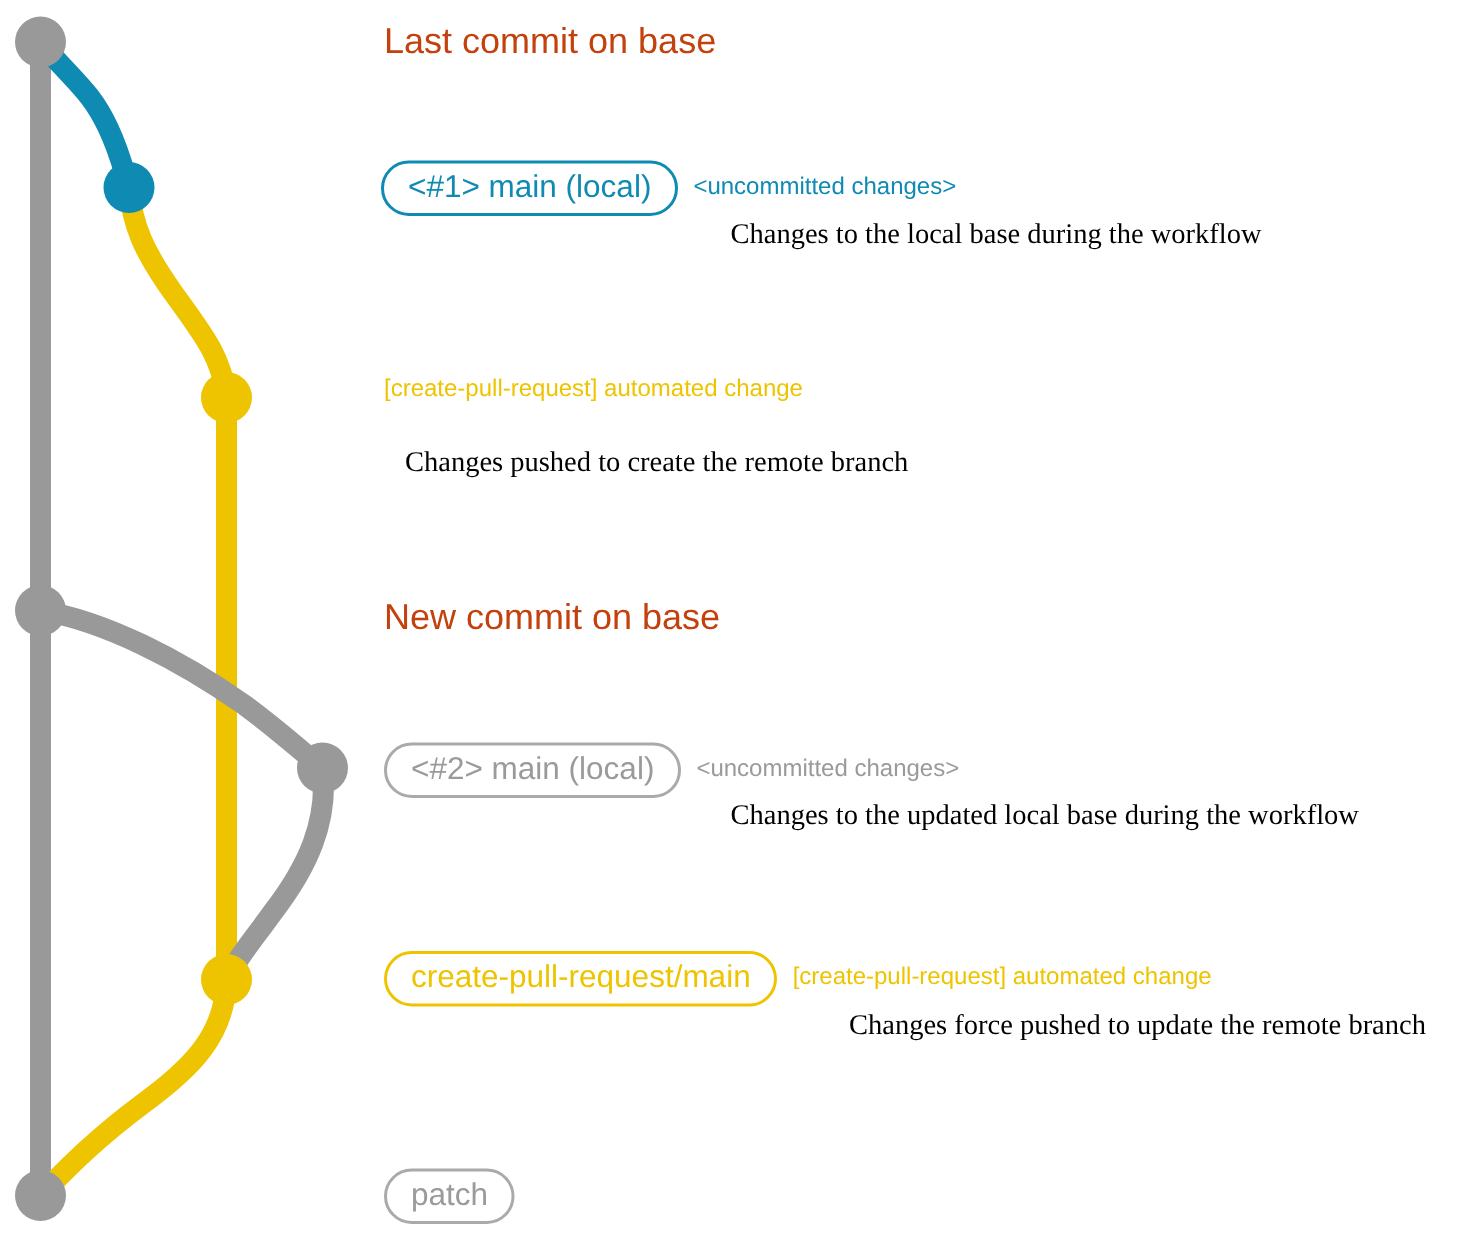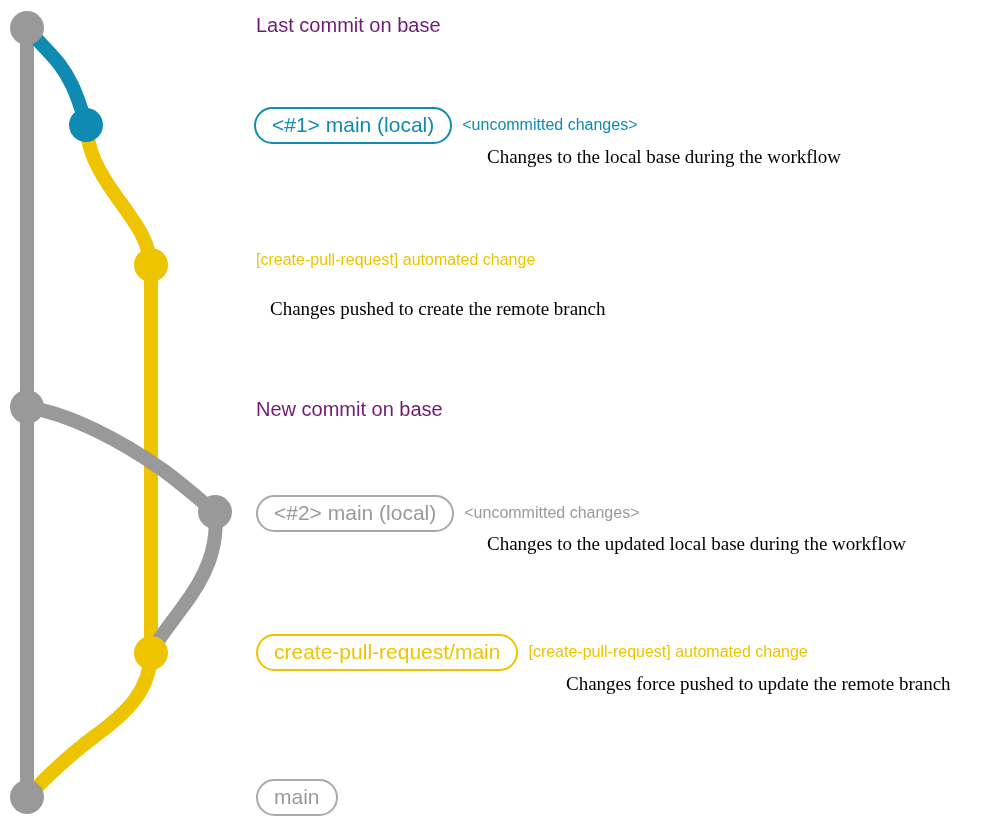--- a/index.html
+++ b/index.html
@@ -51,22 +51,22 @@
   .msg.gray   { color: #9a9a9a; }
   .desc {
     position: absolute;
     font-family: "Liberation Serif", serif;
     font-size: 19px;
     color: #000000;
     white-space: nowrap;
   }
   .heading {
     position: absolute;
-    font-size: 20px;
-    color: #701a75;
+    font-size: 24px;
+    color: #c2410c;
     white-space: nowrap;
   }
 </style>
 </head>
 <body>
 
 <svg id="graph-svg" viewBox="0 0 981 827">
 
   <path d="M 27 28 L 27 797" stroke="#999999" stroke-width="14" fill="none" stroke-linecap="round"></path>
 
@@ -112,14 +112,14 @@
 </div>
 <div class="desc" style="left:487px; top:533px;">Changes to the updated local base during the workflow</div>
 
 <div class="row" style="left:256px; top:634px;">
   <span class="pill yellow">create-pull-request/main</span>
   <span class="msg yellow">[create-pull-request] automated change</span>
 </div>
 <div class="desc" style="left:566px; top:673px;">Changes force pushed to update the remote branch</div>
 
 <div class="row" style="left:256px; top:779px;">
-  <span class="pill gray">main</span>
+  <span class="pill gray">patch</span>
 </div>
 
 </body></html>

